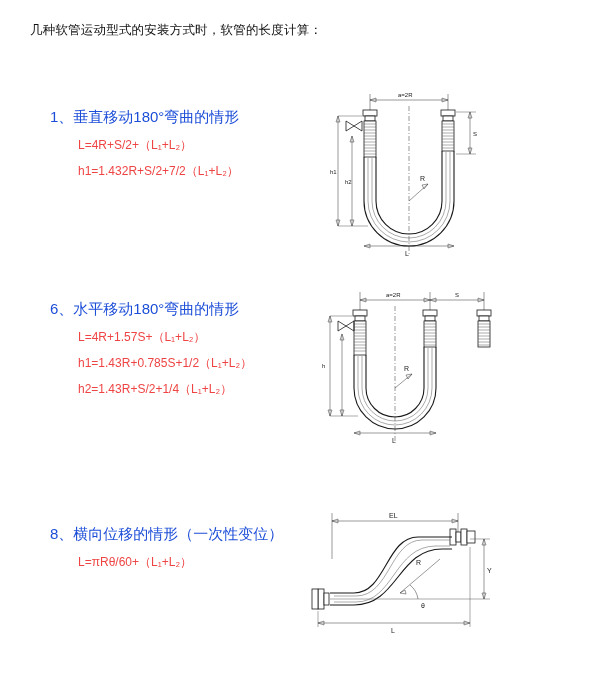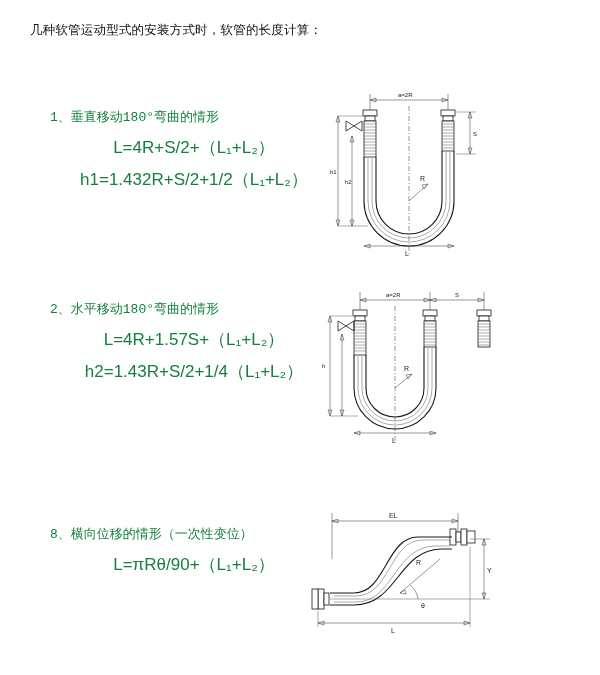--- a/index.html
+++ b/index.html
@@ -37,33 +37,31 @@
   .sec1 { top: 108px; }
   .sec2 { top: 300px; }
   .sec3 { top: 525px; }
 
   .text-col {
     position: absolute;
     left: 50px;
     width: 260px;
   }
   .sec-title {
-    font-size: 13px;
-    color: #15803d;
+    font-size: 15px;
+    color: #1d4ed8;
     white-space: nowrap;
     margin-bottom: 10px;
-    font-family: Liberation Mono, monospace;
   }
   .formula {
-    font-size: 17px;
-    color: #15803d;
+    font-size: 12px;
+    color: #ef4444;
     white-space: nowrap;
     margin-left: 28px;
     margin-bottom: 9px;
-    text-align: center;
   }
   .fig {
     position: absolute;
   }
   .fig1 { left: 308px; top: -32px; }
   .fig2 { left: 308px; top: -22px; }
   .fig3 { left: 290px; top: -24px; }
 
   svg { display: block; }
   .ln  { stroke: #1a1a1a; stroke-width: 0.8; fill: none; }
@@ -88,21 +86,21 @@
 <body>
 
 <div class="page">
 
   <div class="heading">几种软管运动型式的安装方式时，软管的长度计算：</div>
 
   <div class="section sec1">
     <div class="text-col">
       <div class="sec-title">1、垂直移动180°弯曲的情形</div>
       <div class="formula">L=4R+S/2+（L₁+L₂）</div>
-      <div class="formula">h1=1.432R+S/2+1/2（L₁+L₂）</div>
+      <div class="formula">h1=1.432R+S/2+7/2（L₁+L₂）</div>
     </div>
 
     <div class="fig fig1">
       <svg width="190" height="210" viewBox="0 0 190 210">
 
         <line class="dim" x1="62" y1="18" x2="62" y2="46"></line>
         <line class="dim" x1="140" y1="18" x2="140" y2="46"></line>
         <line class="dim" x1="62" y1="24" x2="140" y2="24"></line>
         <path class="dim" d="M62 24 l6 -2 v4 z" fill="#333"></path>
         <path class="dim" d="M140 24 l-6 -2 v4 z" fill="#333"></path>
@@ -176,22 +174,23 @@
         <line class="thin" x1="148" y1="78" x2="168" y2="78"></line>
         <text class="dimtxt" x="165" y="60">S</text>
 
         <path class="ln" d="M46 50 l8 -5 v10 z M46 50 l-8 -5 v10 z"></path>
       </svg>
     </div>
   </div>
 
   <div class="section sec2">
     <div class="text-col">
-      <div class="sec-title">2、水平移动180°弯曲的情形</div>
+      <div class="sec-title">6、水平移动180°弯曲的情形</div>
       <div class="formula">L=4R+1.57S+（L₁+L₂）</div>
+      <div class="formula">h1=1.43R+0.785S+1/2（L₁+L₂）</div>
       <div class="formula">h2=1.43R+S/2+1/4（L₁+L₂）</div>
     </div>
 
     <div class="fig fig2">
       <svg width="200" height="190" viewBox="0 0 200 190">
 
         <line class="dim" x1="52" y1="14" x2="52" y2="44"></line>
         <line class="dim" x1="122" y1="14" x2="122" y2="44"></line>
         <line class="dim" x1="176" y1="14" x2="176" y2="44"></line>
         <line class="dim" x1="52" y1="22" x2="122" y2="22"></line>
@@ -274,21 +273,21 @@
         <line class="dim" x1="34" y1="56" x2="34" y2="138"></line>
         <path class="dim" d="M34 56 l-2 6 h4 z" fill="#333"></path>
         <path class="dim" d="M34 138 l-2 -6 h4 z" fill="#333"></path>
       </svg>
     </div>
   </div>
 
   <div class="section sec3">
     <div class="text-col">
       <div class="sec-title">8、横向位移的情形（一次性变位）</div>
-      <div class="formula">L=πRθ/90+（L₁+L₂）</div>
+      <div class="formula">L=πRθ/60+（L₁+L₂）</div>
     </div>
 
     <div class="fig fig3">
       <svg width="210" height="135" viewBox="0 0 210 135">
 
         <line class="dim" x1="42" y1="12" x2="42" y2="58"></line>
         <line class="dim" x1="168" y1="12" x2="168" y2="32"></line>
         <line class="dim" x1="42" y1="20" x2="168" y2="20"></line>
         <path class="dim" d="M42 20 l6 -2 v4 z" fill="#333"></path>
         <path class="dim" d="M168 20 l-6 -2 v4 z" fill="#333"></path>

